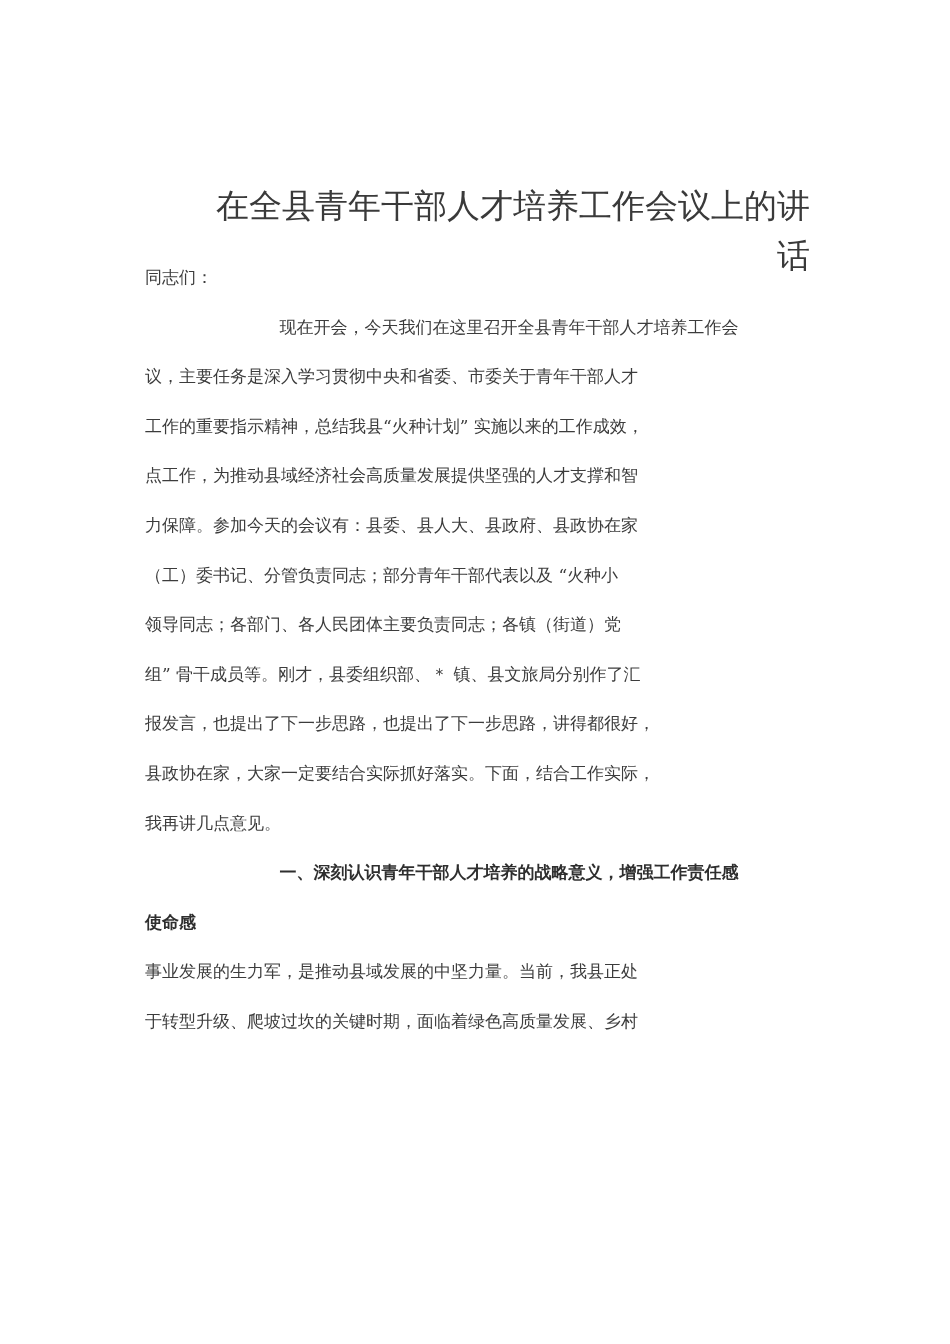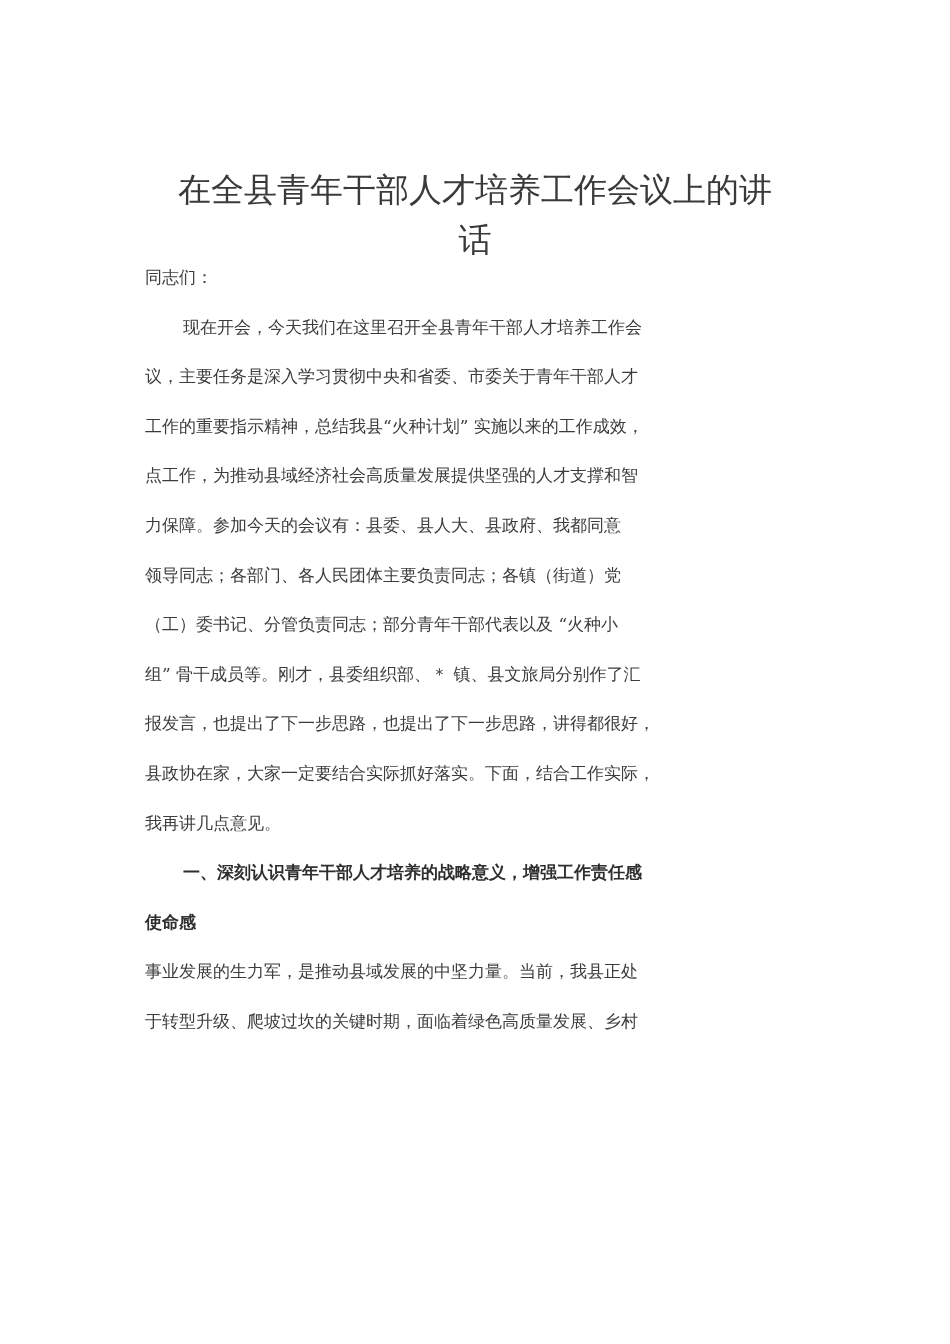--- a/index.html
+++ b/index.html
@@ -20,22 +20,22 @@
       left: 0;
       top: 0;
       width: 950px;
       height: 1344px;
       background: #ffffff;
     }
     .title {
       position: absolute;
       left: 140px;
       width: 670px;
-      top: 143px;
-      text-align: center;
+      top: 159px;
+      text-align: right;
       font-size: 33px;
       line-height: 50px;
       color: #3a3a3a;
       letter-spacing: 0px;
       font-weight: normal;
     }
     .title .tline {
       display: block;
       white-space: nowrap;
     }
@@ -48,20 +48,21 @@
       color: #3c3c3c;
     }
     .line {
       display: block;
       height: 49.6px;
       line-height: 49.6px;
       white-space: nowrap;
     }
     .indent {
       padding-left: 38px;
+      text-align: center;
     }
     .bold {
       font-weight: bold;
       color: #2e2e2e;
     }
   </style>
 </head>
 <body>
 
 <div class="page">
@@ -73,23 +74,23 @@
 
   <div class="body-text">
 
     <span class="line">同志们：</span>
 
     <div>
       <span class="line indent">现在开会，今天我们在这里召开全县青年干部人才培养工作会</span>
       <span class="line">议，主要任务是深入学习贯彻中央和省委、市委关于青年干部人才</span>
       <span class="line">工作的重要指示精神，总结我县“火种计划” 实施以来的工作成效，</span>
       <span class="line">点工作，为推动县域经济社会高质量发展提供坚强的人才支撑和智</span>
-      <span class="line">力保障。参加今天的会议有：县委、县人大、县政府、我都同意</span>
+      <span class="line">力保障。参加今天的会议有：县委、县人大、县政府、县政协在家</span>
+      <span class="line">（工）委书记、分管负责同志；部分青年干部代表以及 “火种小</span>
       <span class="line">领导同志；各部门、各人民团体主要负责同志；各镇（街道）党</span>
-      <span class="line">（工）委书记、分管负责同志；部分青年干部代表以及 “火种小</span>
       <span class="line">组” 骨干成员等。刚才，县委组织部、＊ 镇、县文旅局分别作了汇</span>
       <span class="line">报发言，也提出了下一步思路，也提出了下一步思路，讲得都很好，</span>
       <span class="line">县政协在家，大家一定要结合实际抓好落实。下面，结合工作实际，</span>
       <span class="line">我再讲几点意见。</span>
     </div>
 
     <div>
       <span class="line indent bold">一、深刻认识青年干部人才培养的战略意义，增强工作责任感</span>
       <span class="line bold">使命感</span>
     </div>

